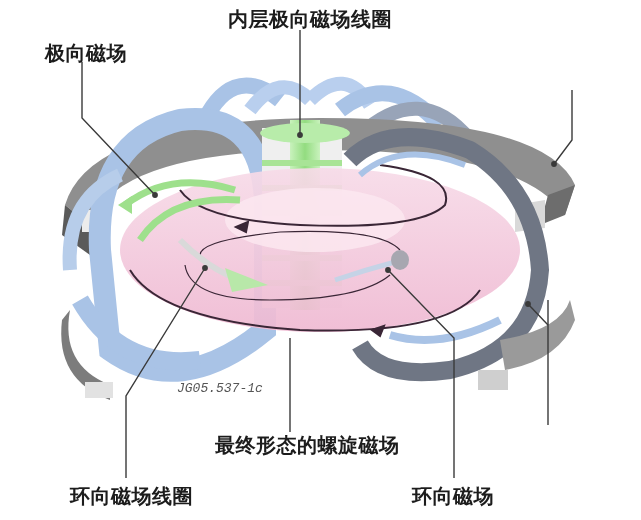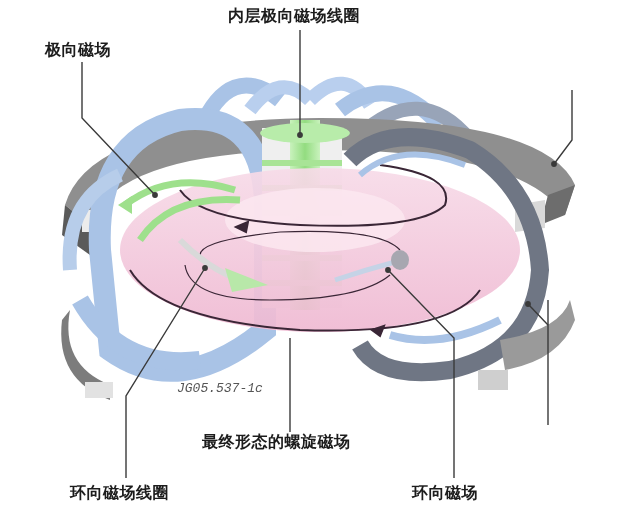--- a/index.html
+++ b/index.html
@@ -1,19 +1,19 @@
 <!DOCTYPE html>
 <html><head>
   <meta charset="utf-8">
   <style>
     html, body { margin: 0; padding: 0; background: #ffffff; }
     body { width: 641px; height: 520px; position: relative; overflow: hidden;
            font-family: "DejaVu Serif", "Liberation Serif", serif; }
     #stage { position: absolute; left: 0; top: 0; width: 641px; height: 520px; }
-    .label { position: absolute; font-size: 16px; font-weight: bold; color: #1c1c1c;
+    .label { position: absolute; font-size: 20px; font-weight: bold; color: #1c1c1c;
              white-space: nowrap; letter-spacing: 0.5px; }
     .code { position: absolute; font-family: Liberation Mono, monospace; font-size: 13px;
             color: #555; font-style: italic; margin-left: 21px; }
   </style>
 </head>
 <body>
 
 <div id="stage">
   <svg width="641" height="520" viewBox="0 0 641 520" xmlns="http://www.w3.org/2000/svg">
     <defs>
@@ -118,17 +118,17 @@
       <circle cx="528" cy="304" r="2.2" fill="#3a3a3a"></circle>
       <path d="M126 478 L126 396 L205 268"></path>
       <circle cx="205" cy="268" r="2.2" fill="#3a3a3a"></circle>
       <path d="M454 478 L454 338 L388 270"></path>
       <circle cx="388" cy="270" r="2.2" fill="#3a3a3a"></circle>
     </g>
   </svg>
 
   <div class="label" style="left:228px; top:6px;">内层极向磁场线圈</div>
   <div class="label" style="left:45px; top:40px;">极向磁场</div>
-  <div class="label" style="left:202px; top:432px;">最终形态的螺旋磁场</div>
+  <div class="label" style="left:215px; top:432px;">最终形态的螺旋磁场</div>
   <div class="label" style="left:70px; top:483px;">环向磁场线圈</div>
   <div class="label" style="left:412px; top:483px;">环向磁场</div>
   <div class="code" style="left:156px; top:381px;">JG05.537-1c</div>
 </div>
 
 </body></html>

